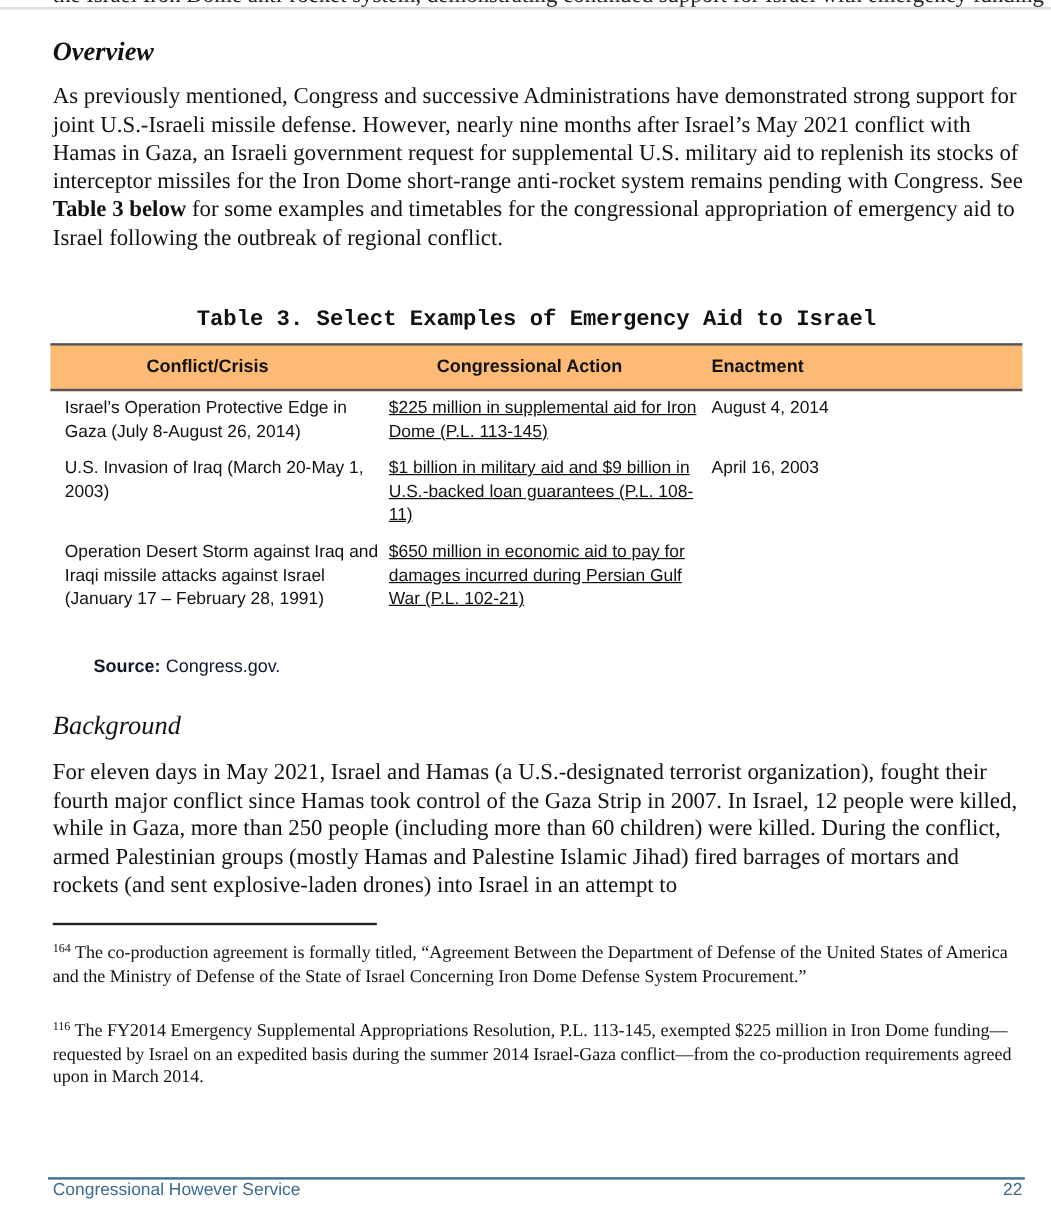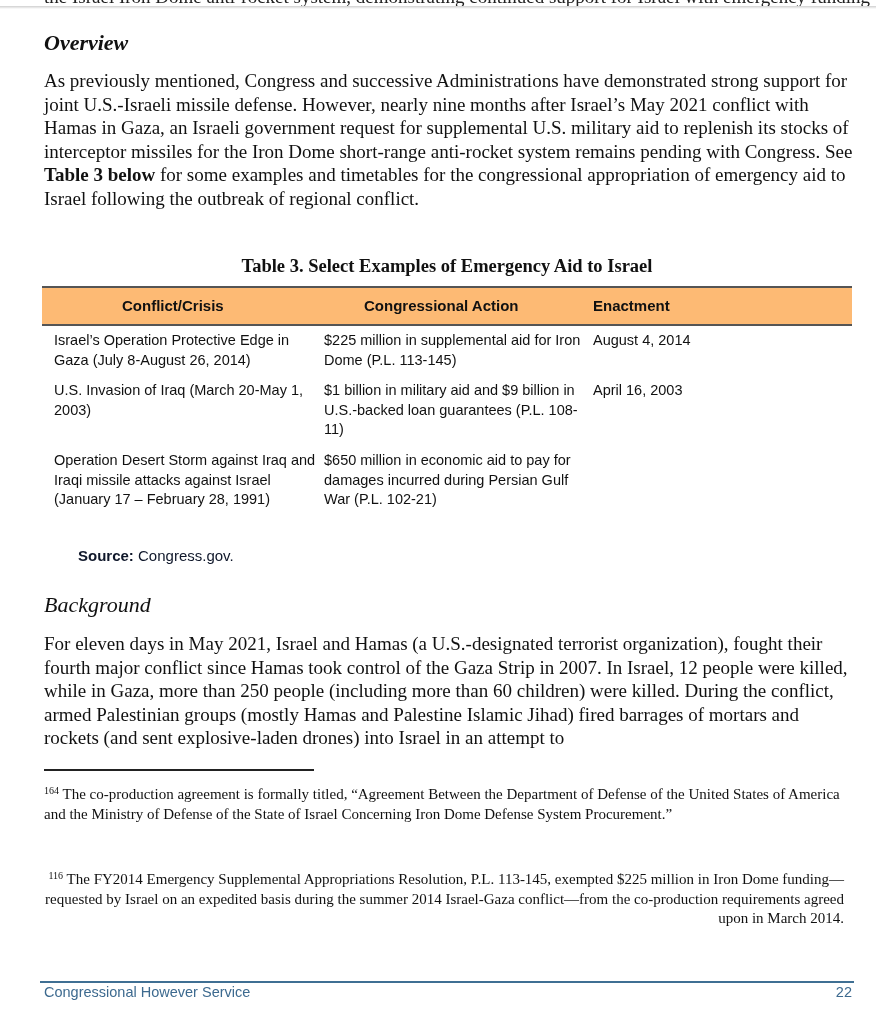--- a/index.html
+++ b/index.html
@@ -19,35 +19,35 @@
   }
   .heading {
     position: absolute; left: 44px; font-style: italic; font-size: 22px; color: #111;
   }
   .para {
     position: absolute; left: 44px; width: 812px; font-size: 19px; line-height: 23.5px; color: #111;
   }
   .para b { font-weight: bold; }
   .table-title {
     position: absolute; left: 42px; width: 810px; top: 256px; text-align: center;
-    font-family: Liberation Serif, serif; font-weight: bold; font-size: 18.5px; color: #111;
+    font-family: Liberation Mono, monospace; font-weight: bold; font-size: 18.5px; color: #111;
   }
   .tbl {
     position: absolute; left: 42px; top: 286px; width: 810px;
     font-family: "Liberation Sans", "DejaVu Sans", sans-serif; font-size: 14.5px; color: #111;
   }
   .thead {
     background: #fdba74; border-top: 2px solid #555; border-bottom: 2px solid #555;
     height: 36px; position: relative;
   }
   .thead div { position: absolute; top: 9px; font-weight: bold; font-size: 15px; }
   .row { position: relative; line-height: 19.5px; }
   .cell { position: absolute; top: 0; }
   .c1 { left: 12px; width: 262px; }
-  .c2 { left: 282px; width: 262px; }
+  .c2 { left: 282px; width: 262px; text-decoration: underline; }
   .c3 { left: 551px; width: 200px; }
   .source {
     position: absolute; left: 78px; top: 547px;
     font-family: "Liberation Sans", "DejaVu Sans", sans-serif; font-size: 15px; color: #0f172a;
   }
   .fn-rule { position: absolute; left: 44px; top: 769px; width: 270px; height: 1.5px; background: #222; }
   .fn {
     position: absolute; left: 44px; width: 800px; font-size: 15px; line-height: 19.5px; color: #111;
   }
   .fn sup { font-size: 10px; vertical-align: 5px; }
@@ -101,17 +101,17 @@
 <div class="source"><b>Source:</b><span> Congress.gov.</span></div>
 
 <div class="heading" style="top:592px;">Background</div>
 
 <div class="para" style="top:632px;">For eleven days in May 2021, Israel and Hamas (a U.S.-designated terrorist organization), fought their fourth major conflict since Hamas took control of the Gaza Strip in 2007. In Israel, 12 people were killed, while in Gaza, more than 250 people (including more than 60 children) were killed. During the conflict, armed Palestinian groups (mostly Hamas and Palestine Islamic Jihad) fired barrages of mortars and rockets (and sent explosive-laden drones) into Israel in an attempt to</div>
 
 <div class="fn-rule"></div>
 
 <div class="fn" style="top:781px;"><sup>164</sup><span> The co-production agreement is formally titled, “Agreement Between the Department of Defense of the United States of America and the Ministry of Defense of the State of Israel Concerning Iron Dome Defense System Procurement.”</span></div>
 
-<div class="fn" style="top:866px;text-align:right;"><sup>116</sup><span> The FY2014 Emergency Supplemental Appropriations Resolution, P.L. 113-145, exempted $225 million in Iron Dome funding—requested by Israel on an expedited basis during the summer 2014 Israel-Gaza conflict—from the co-production requirements agreed upon in March 2014.</span></div>
+<div class="fn" style="top:846px;"><sup>116</sup><span> The FY2014 Emergency Supplemental Appropriations Resolution, P.L. 113-145, exempted $225 million in Iron Dome funding—requested by Israel on an expedited basis during the summer 2014 Israel-Gaza conflict—from the co-production requirements agreed upon in March 2014.</span></div>
 
 <div class="footer-rule"></div>
 <div class="footer-left">Congressional However Service</div>
 <div class="footer-right">22</div>
 
 </body></html>

